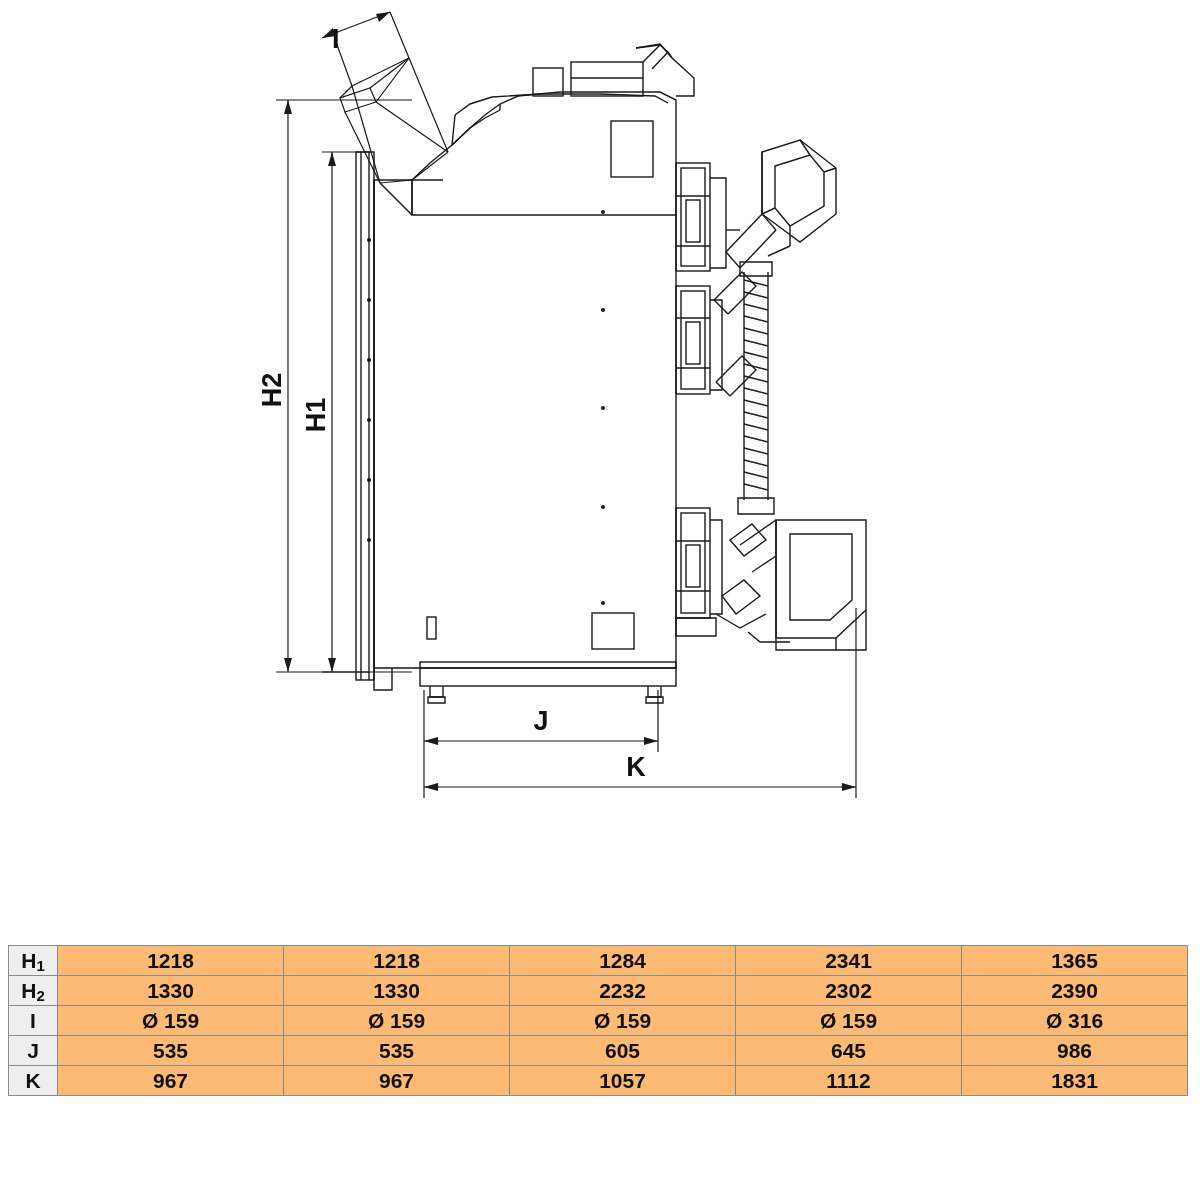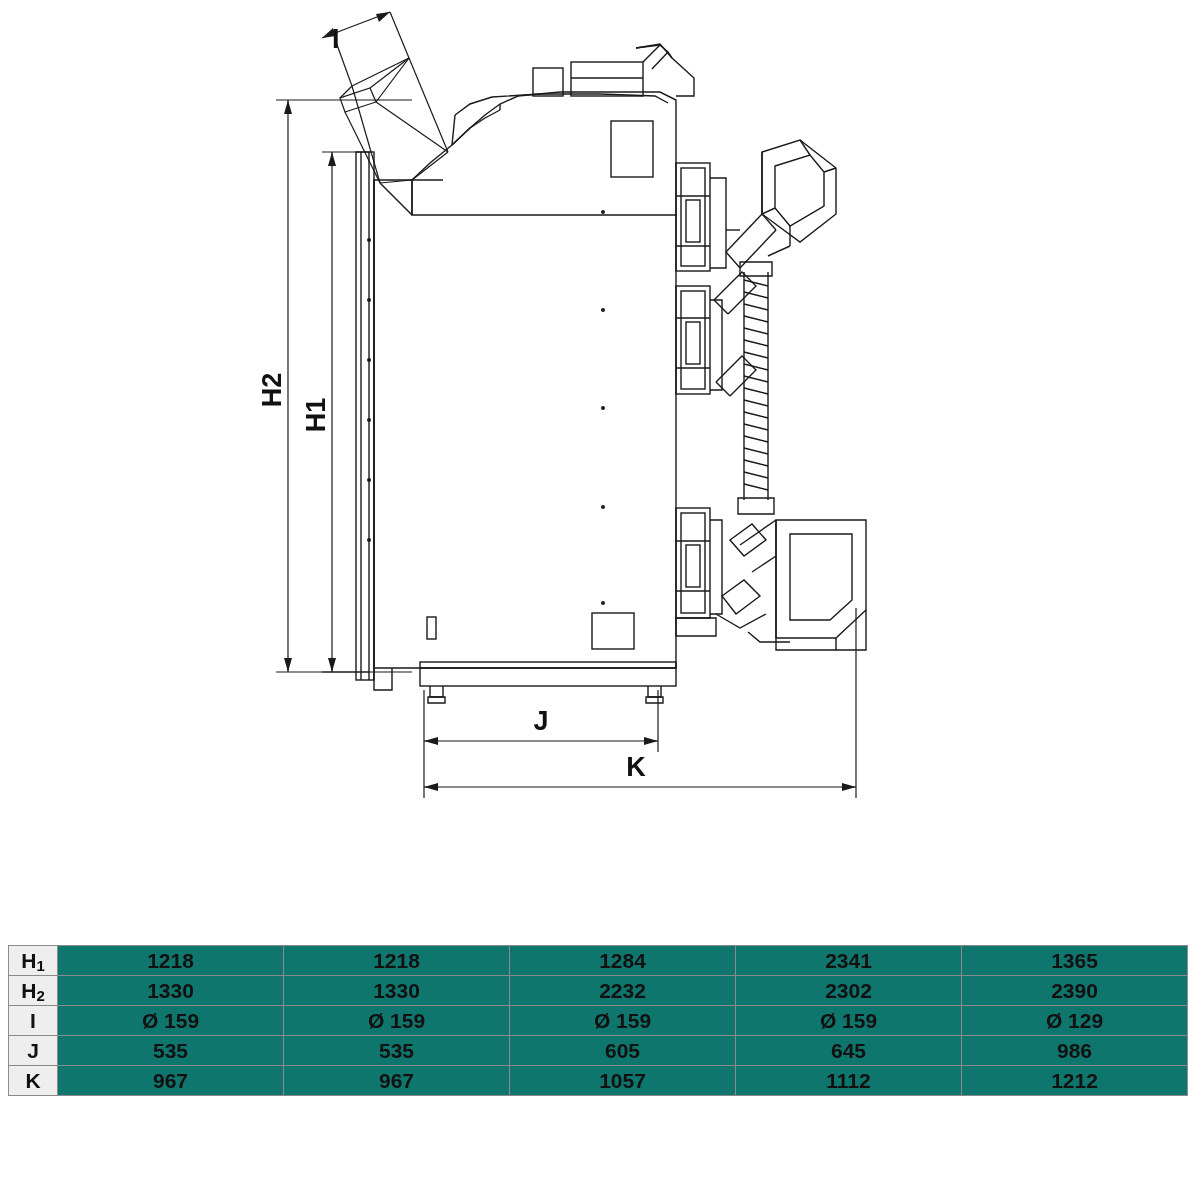--- a/index.html
+++ b/index.html
@@ -51,21 +51,21 @@
     color: #111111;
     background: #eeeeee;
     padding: 0;
   }
   table.spec td.rowhead {
     width: 48px;
     font-size: 21px;
     background: #eeeeee;
   }
   table.spec td.val {
-    background: #0f766e;
+    background: #fdba74;
   }
   .sub {
     font-size: 15px;
     vertical-align: baseline;
     position: relative;
     top: 3px;
   }
 </style>
 </head>
 <body>
@@ -299,33 +299,33 @@
         <td class="val">2232</td>
         <td class="val">2302</td>
         <td class="val">2390</td>
       </tr>
       <tr>
         <td class="rowhead"><span>I</span><span class="sub"></span></td>
         <td class="val">Ø 159</td>
         <td class="val">Ø 159</td>
         <td class="val">Ø 159</td>
         <td class="val">Ø 159</td>
-        <td class="val">Ø 129</td>
+        <td class="val">Ø 316</td>
       </tr>
       <tr>
         <td class="rowhead"><span>J</span><span class="sub"></span></td>
         <td class="val">535</td>
         <td class="val">535</td>
         <td class="val">605</td>
         <td class="val">645</td>
         <td class="val">986</td>
       </tr>
       <tr>
         <td class="rowhead"><span>K</span><span class="sub"></span></td>
         <td class="val">967</td>
         <td class="val">967</td>
         <td class="val">1057</td>
         <td class="val">1112</td>
-        <td class="val">1212</td>
+        <td class="val">1831</td>
       </tr>
     </tbody>
   </table>
 </div>
 
 </body></html>

